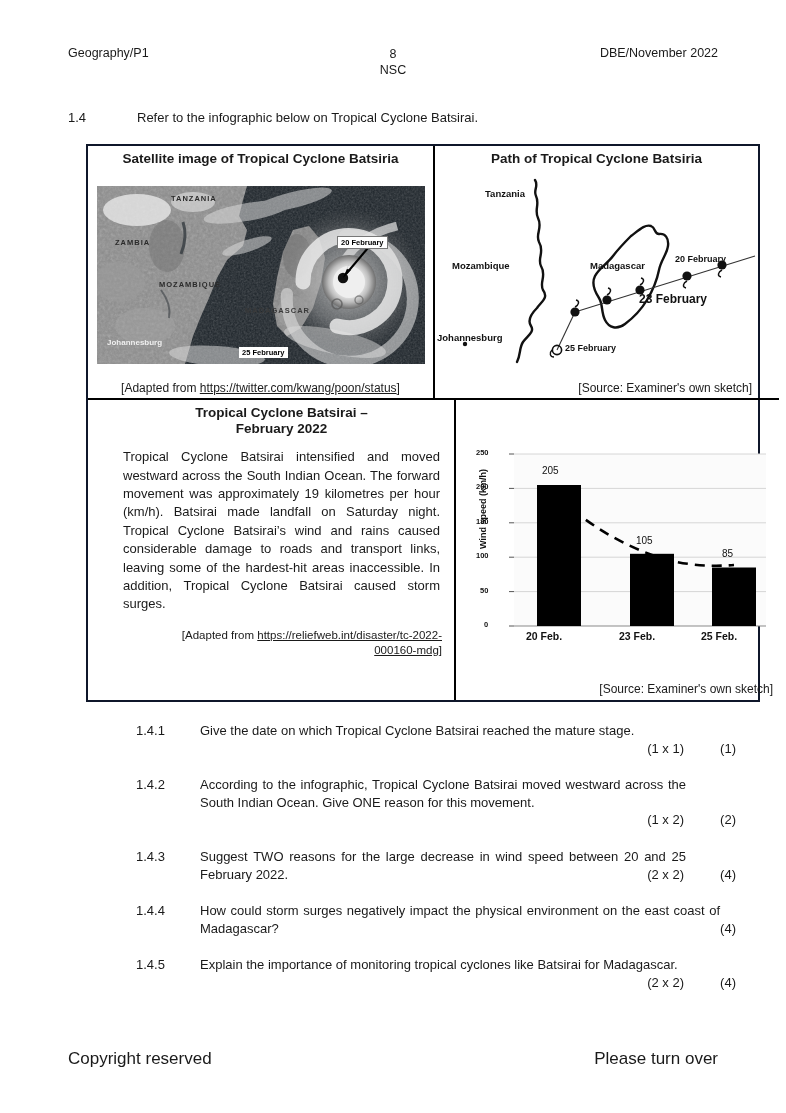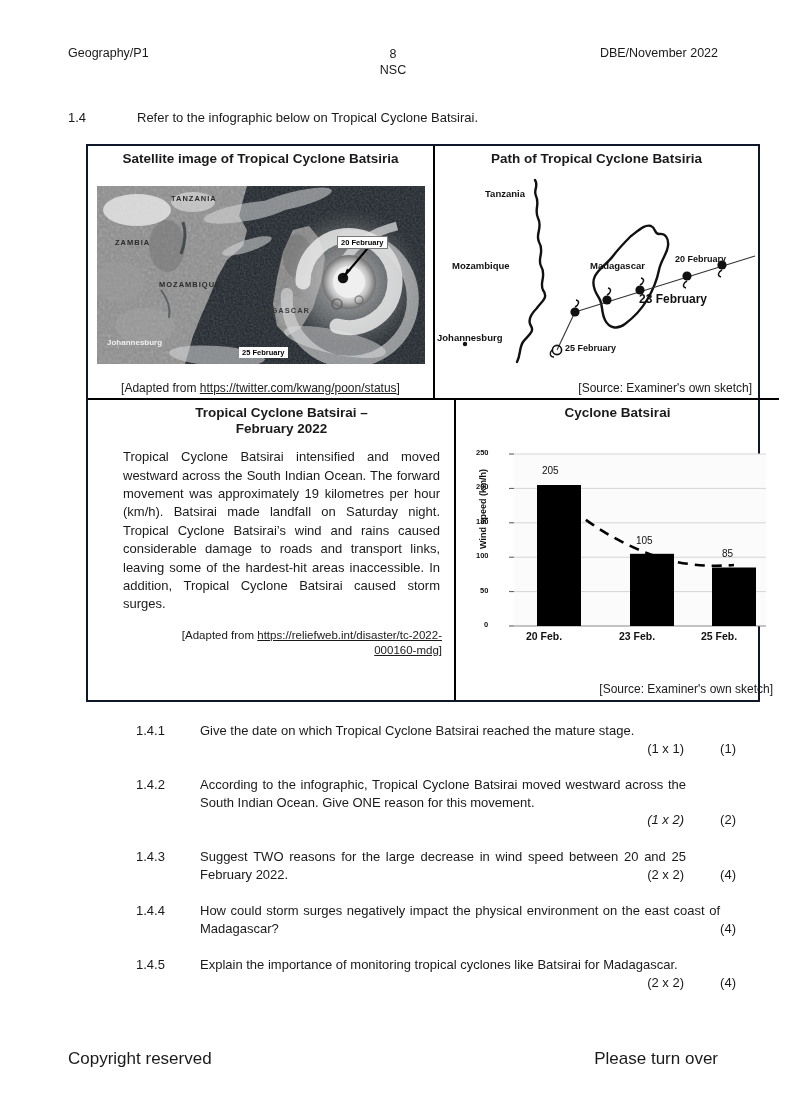--- a/index.html
+++ b/index.html
@@ -366,21 +366,20 @@
           <div>February 2022</div>
         </div>
         <div class="para">Tropical Cyclone Batsirai intensified and moved westward across the South Indian Ocean. The forward movement was approximately 19 kilometres per hour (km/h). Batsirai made landfall on Saturday night. Tropical Cyclone Batsirai’s wind and rains caused considerable damage to roads and transport links, leaving some of the hardest-hit areas inaccessible. In addition, Tropical Cyclone Batsirai caused storm surges.</div>
         <div class="text-src">
           <span>[Adapted from </span><span class="u">https://reliefweb.int/disaster/tc-2022-</span><br><span class="u">000160-mdg</span><span>]</span>
         </div>
       </div>
 
       <div class="cell right-col">
         <div class="cell-title">
-          <div>Cyclone Batsirai</div>
         </div>
 
         <div class="chart-area">
           <svg width="320" height="222" viewBox="0 0 320 222">
 
             <rect x="52" y="10" width="252" height="172" fill="#fbfbfb"></rect>
 
             <g stroke="#d6d6d6" stroke-width="1">
               <line x1="52" y1="10" x2="304" y2="10"></line>
               <line x1="52" y1="44.4" x2="304" y2="44.4"></line>
@@ -436,21 +435,21 @@
   <div class="q" style="top:722px;">
     <span class="qnum">1.4.1</span>
     <div class="qbody">Give the date on which Tropical Cyclone Batsirai reached the mature stage.</div>
     <span class="marks" style="top:17.6px;">(1 x 1)</span>
     <span class="total" style="top:17.6px;">(1)</span>
   </div>
 
   <div class="q" style="top:776px;">
     <span class="qnum">1.4.2</span>
     <div class="qbody">According to the infographic, Tropical Cyclone Batsirai moved westward across the South Indian Ocean. Give ONE reason for this movement.</div>
-    <span class="marks" style="top:35.2px;font-style:italic;">(1 x 2)</span>
+    <span class="marks" style="top:35.2px;">(1 x 2)</span>
     <span class="total" style="top:35.2px;">(2)</span>
   </div>
 
   <div class="q" style="top:848px;">
     <span class="qnum">1.4.3</span>
     <div class="qbody">Suggest TWO reasons for the large decrease in wind speed between 20 and 25 February 2022.</div>
     <span class="marks" style="top:17.6px;">(2 x 2)</span>
     <span class="total" style="top:17.6px;">(4)</span>
   </div>
 

